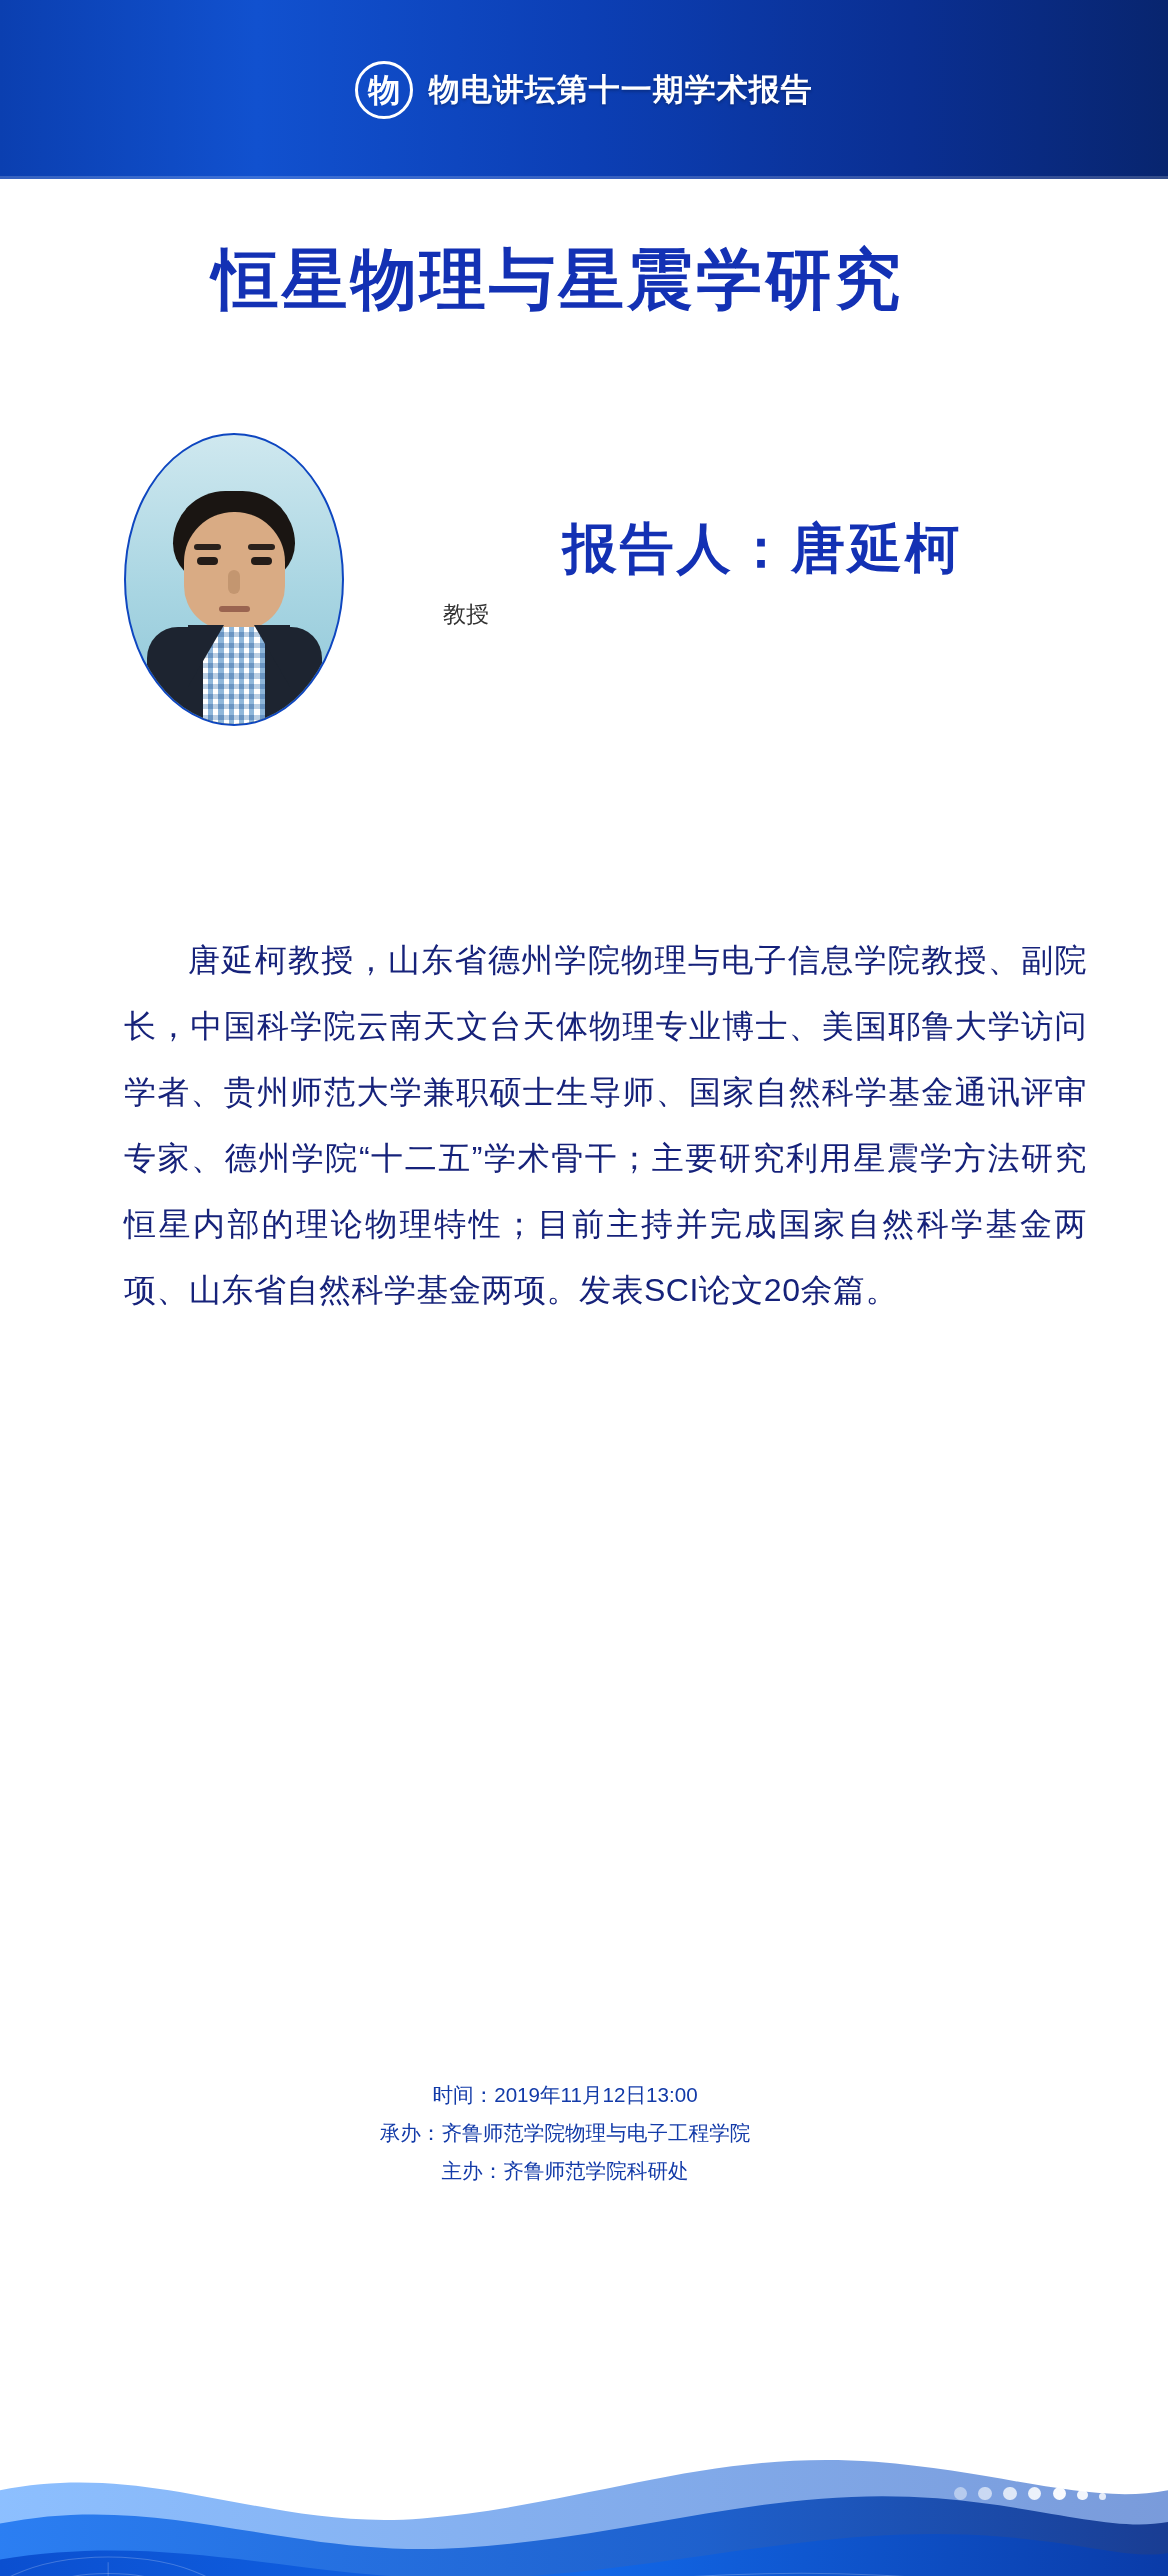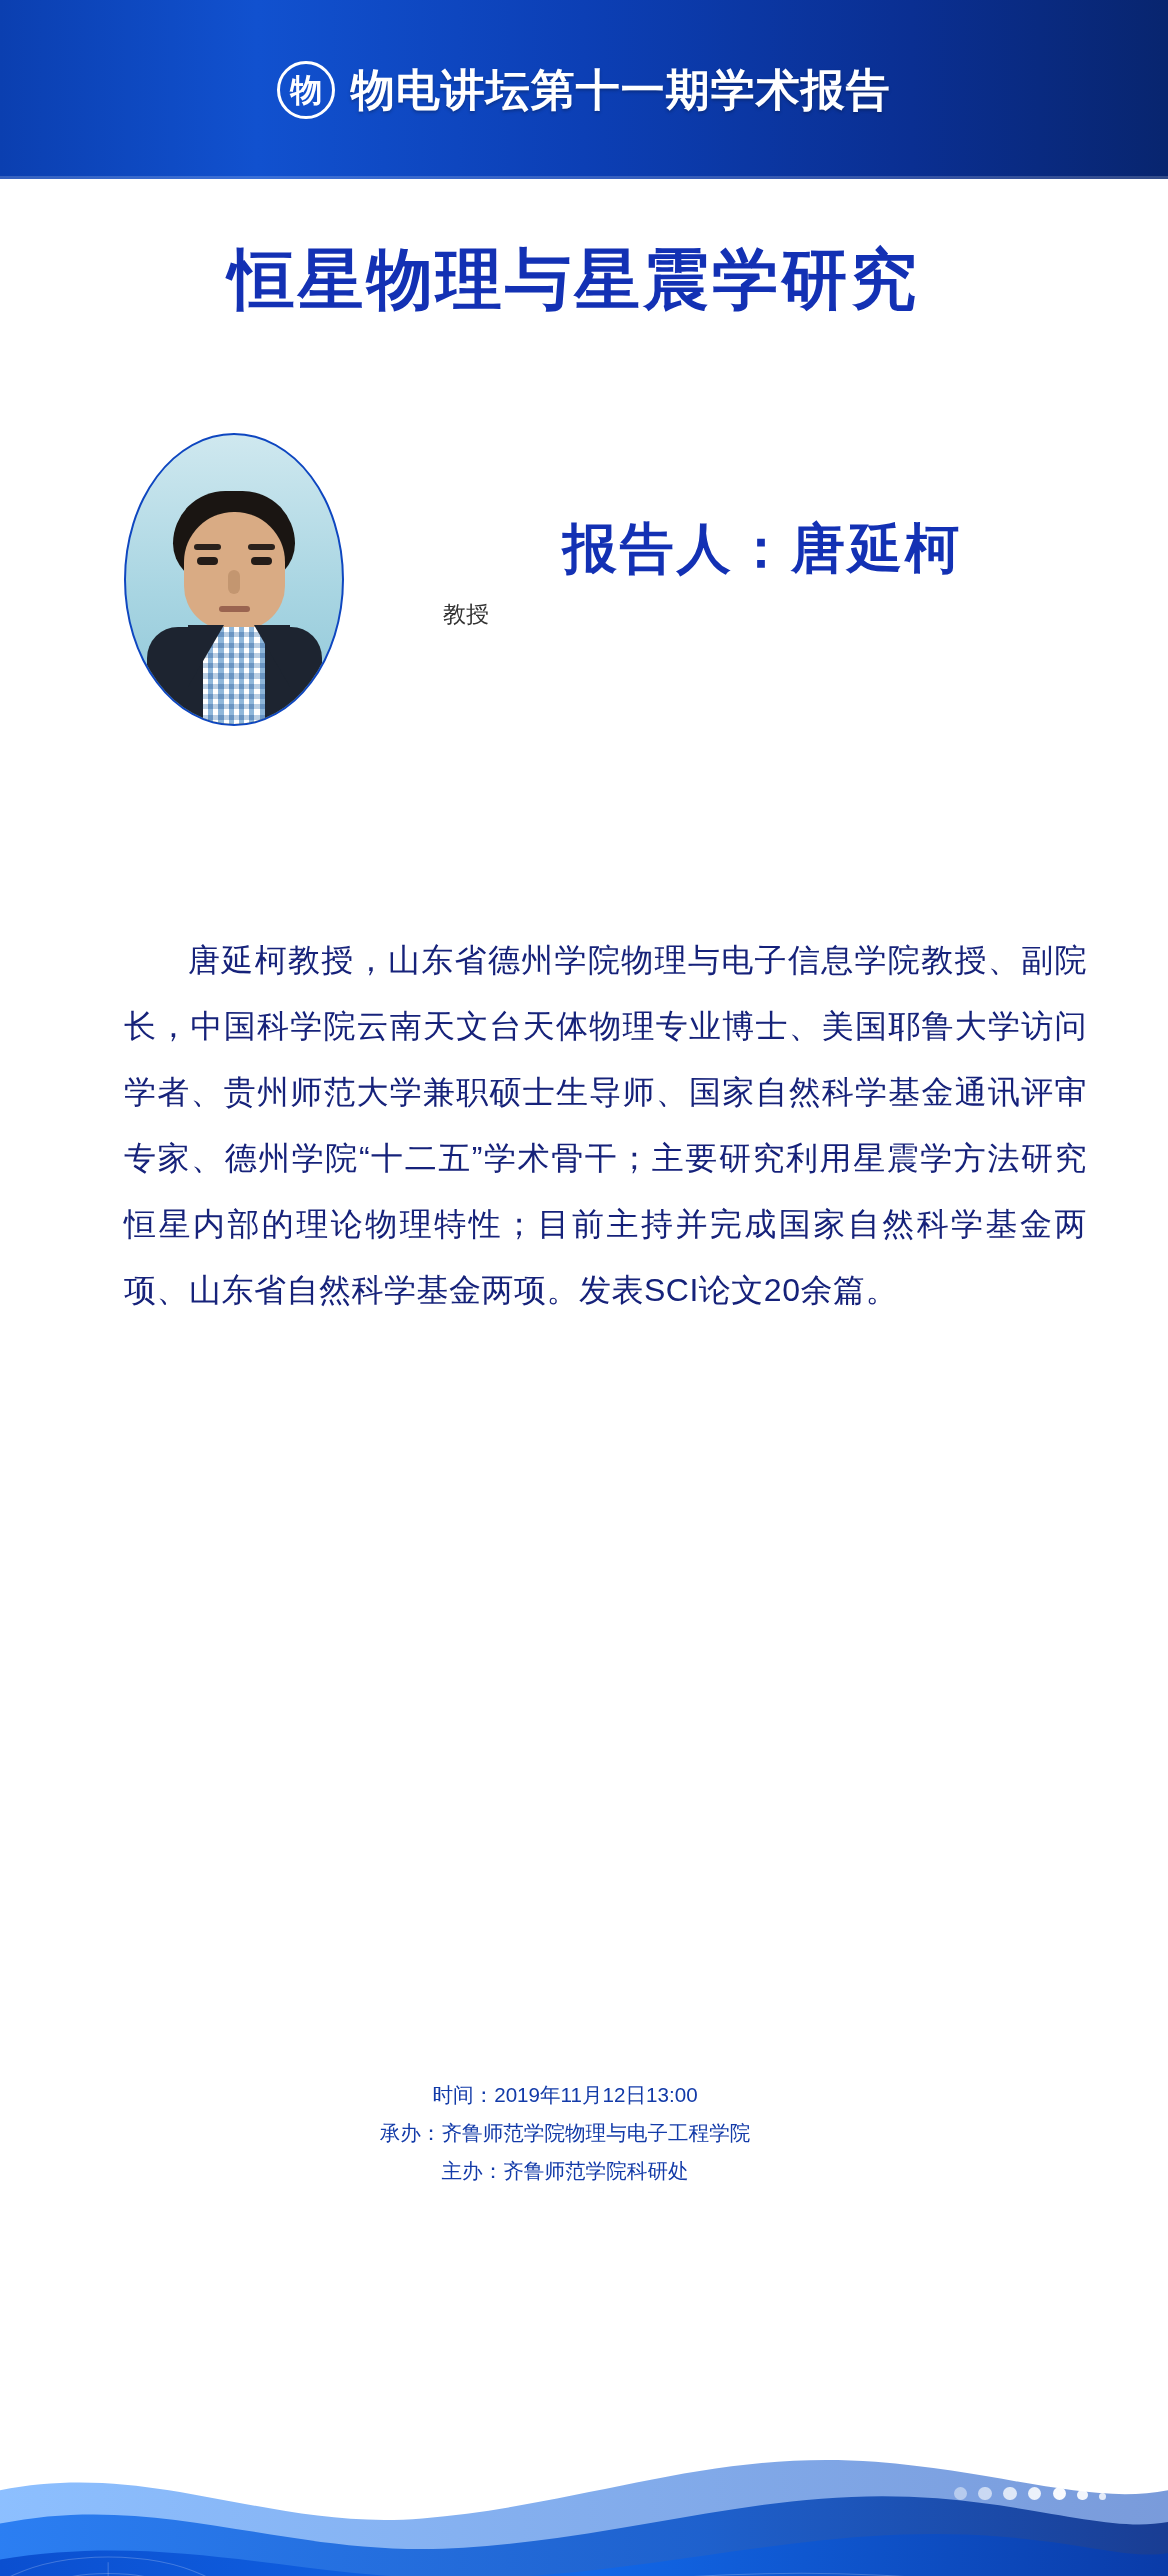--- a/index.html
+++ b/index.html
@@ -64,34 +64,34 @@
     transform: translateY(-50%);
     text-align: center;
     color: #ffffff;
     font-size: 32px;
     font-weight: bold;
     line-height: 1;
     font-family: "DejaVu Sans", sans-serif;
   }
   .header-title {
     color: #ffffff;
-    font-size: 44px;
+    font-size: 31px;
     font-weight: bold;
     letter-spacing: 1px;
     line-height: 1;
     white-space: nowrap;
     text-shadow: 0 1.5px 3.1px rgba(0,0,0,0.25);
     text-align: center;
   }
 
   
   .main-title {
     position: absolute;
     top: 242px;
-    left: 16px;
+    left: 0;
     width: 1116px;
     text-align: center;
     color: #1331b4;
     font-size: 66px;
     font-weight: bold;
     letter-spacing: 3.1px;
     line-height: 1.15;
   }
 
   

